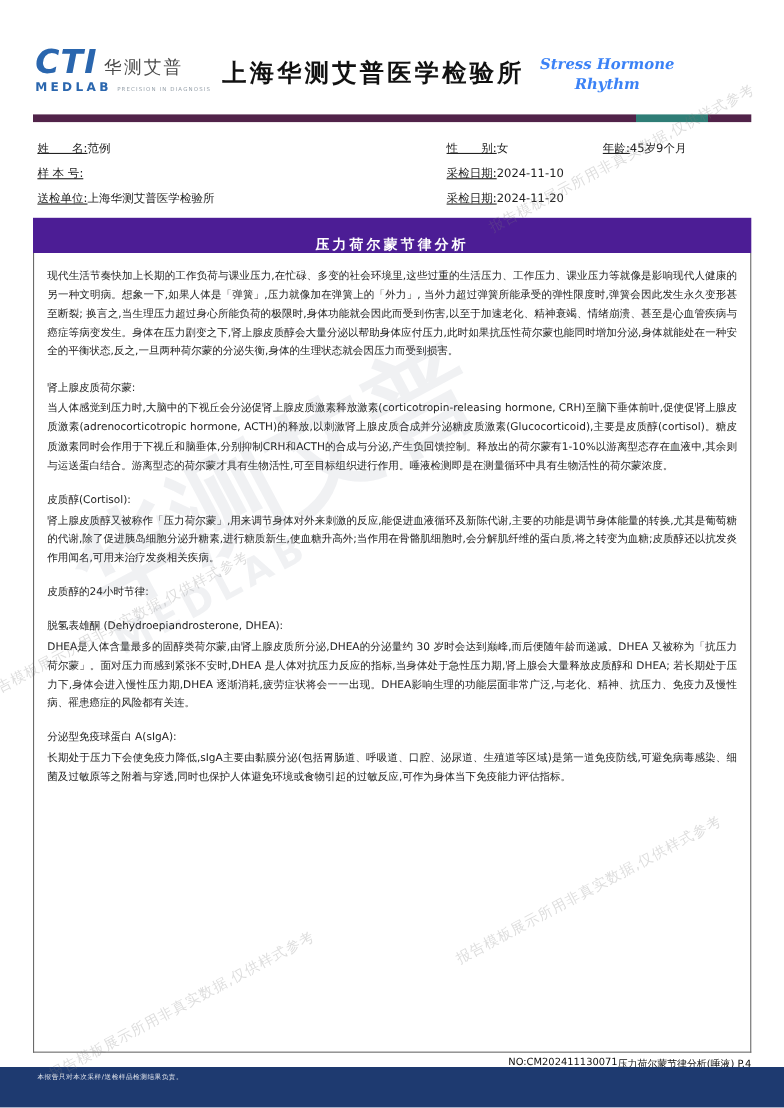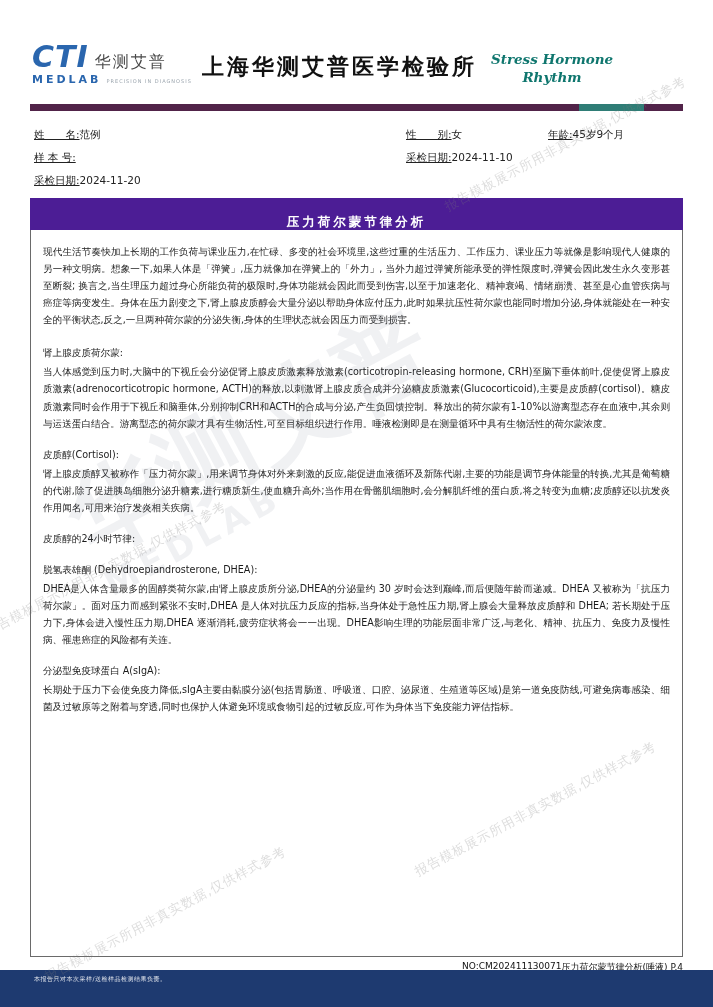--- a/index.html
+++ b/index.html
@@ -17,21 +17,21 @@
   .logo { width:170px; line-height:1; }
   .logo-top { display:flex; align-items:baseline; }
   .logo-cti { font-size:30px; font-weight:bold; color:#2a66ae; letter-spacing:1px; font-style:italic; }
   .logo-cn  { font-size:16px; color:#4a4a4a; margin-left:6px; letter-spacing:2px; }
   .logo-bottom { margin-top:2px; display:flex; align-items:baseline; }
   .logo-medlab { font-size:11px; font-weight:bold; color:#2a66ae; letter-spacing:3px; }
   .logo-tag { font-size:5px; color:#9aa4ad; margin-left:5px; letter-spacing:1px; }
   .main-title { font-size:22px; font-weight:bold; color:#111; letter-spacing:3px; margin-top:10px; white-space:nowrap; }
   .subtitle-en {
     width:150px; text-align:center; font-family:"DejaVu Serif", serif;
-    font-style:italic; font-weight:bold; font-size:13.5px; color:#0f766e;
+    font-style:italic; font-weight:bold; font-size:13.5px; color:#3b82f6;
     line-height:1.35; margin-top:8px;
   }
   
   .divider-bar {
     height:7px; margin:8px 30px 0 30px;
     background:linear-gradient(90deg,
       #512349 0%, #512349 84%,
       #2f7d76 84%, #2f7d76 94%,
       #512349 94%, #512349 100%);
   }
@@ -120,20 +120,23 @@
       <span class="lbl">年龄:</span><span>45岁9个月</span>
     </div>
     <div>
       <span class="lbl">样 本 号:</span><span></span>
     </div>
     <div>
       <span class="lbl">采检日期:</span><span>2024-11-10</span>
     </div>
     <div></div>
     <div>
+      <span class="lbl">送检单位:</span><span>上海华测艾普医学检验所</span>
+    </div>
+    <div>
       <span class="lbl">采检日期:</span><span>2024-11-20</span>
     </div>
     <div></div>
   </div>
 
   <div class="section-bar">压力荷尔蒙节律分析</div>
 
   <div class="content-box">
     <p class="intro">现代生活节奏快加上长期的工作负荷与课业压力,在忙碌、多变的社会环境里,这些过重的生活压力、工作压力、课业压力等就像是影响现代人健康的另一种文明病。想象一下,如果人体是「弹簧」,压力就像加在弹簧上的「外力」, 当外力超过弹簧所能承受的弹性限度时,弹簧会因此发生永久变形甚至断裂; 换言之,当生理压力超过身心所能负荷的极限时,身体功能就会因此而受到伤害,以至于加速老化、精神衰竭、情绪崩溃、甚至是心血管疾病与癌症等病变发生。身体在压力剧变之下,肾上腺皮质醇会大量分泌以帮助身体应付压力,此时如果抗压性荷尔蒙也能同时增加分泌,身体就能处在一种安全的平衡状态,反之,一旦两种荷尔蒙的分泌失衡,身体的生理状态就会因压力而受到损害。</p>
 

